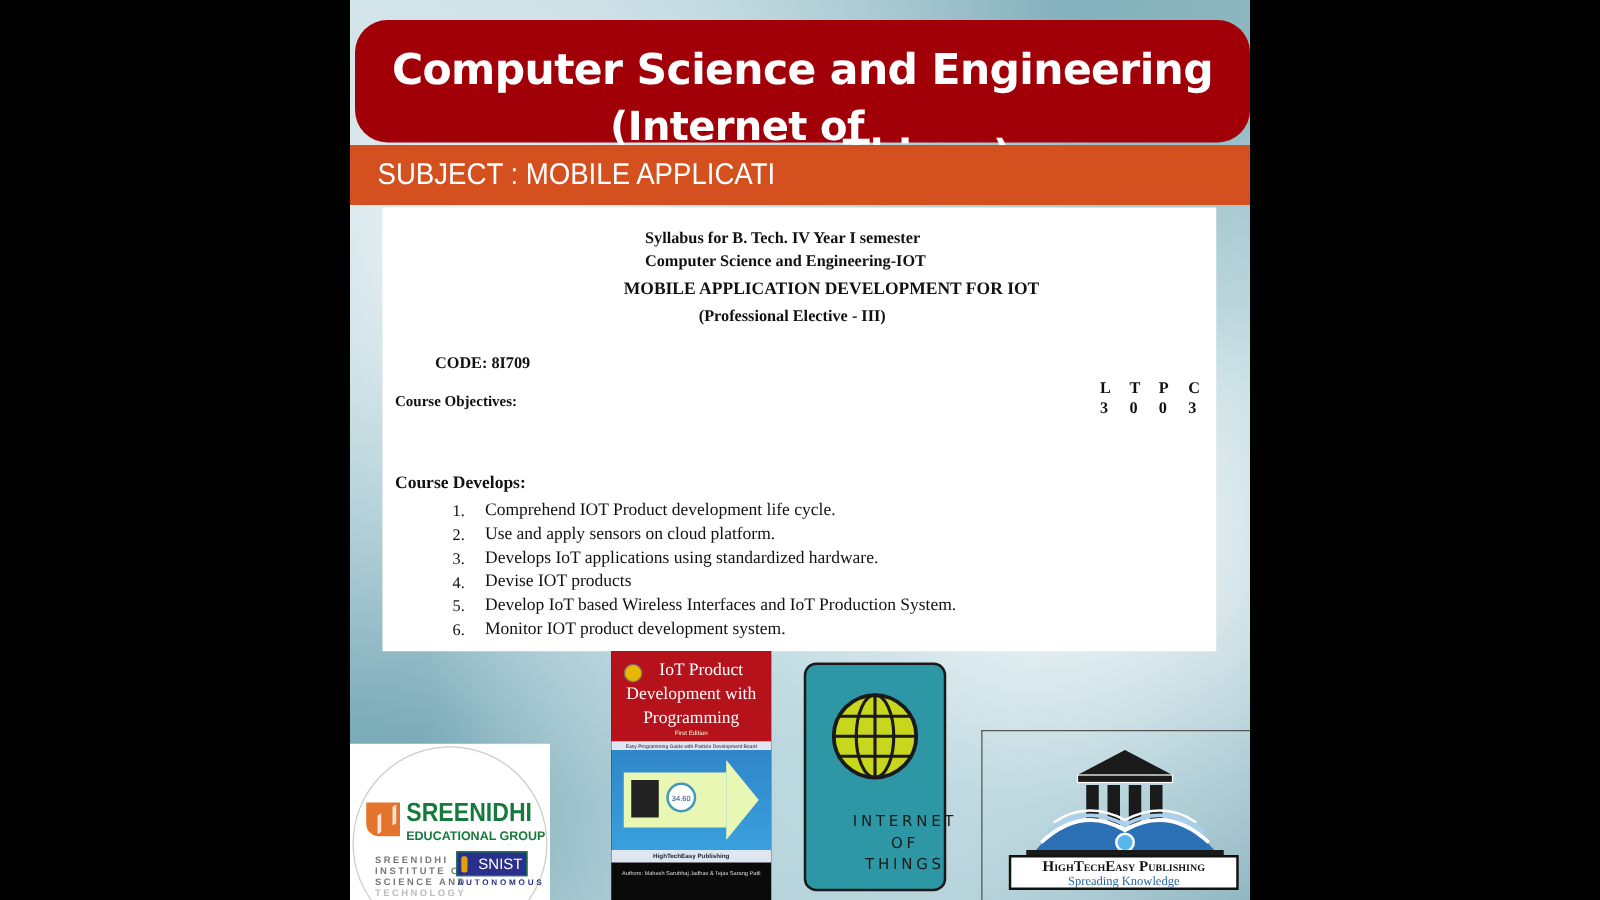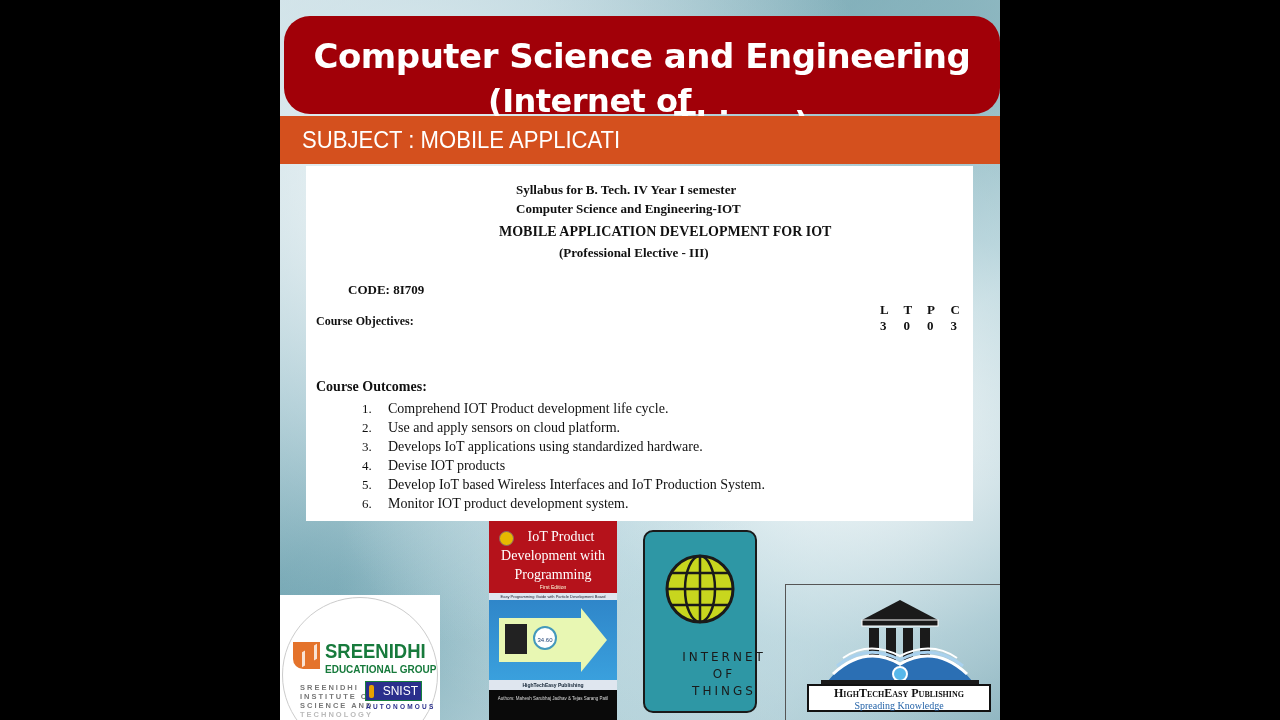--- a/index.html
+++ b/index.html
@@ -104,21 +104,21 @@
       <div class="row">
         <span>3</span>
         <span>0</span>
         <span>0</span>
         <span>3</span>
       </div>
     </div>
 
     <div class="obj-head">Course Objectives:</div>
 
-    <div class="out-head">Course Outcomes:</div>
+    <div class="out-head">Course Develops:</div>
     <ul class="outcomes">
       <li>
           <span class="num">1.</span>
           <span>Comprehend  IOT Product  development life cycle.</span>
         </li>
       <li>
           <span class="num">2.</span>
           <span>Use and apply sensors on cloud  platform.</span>
         </li>
       <li>

